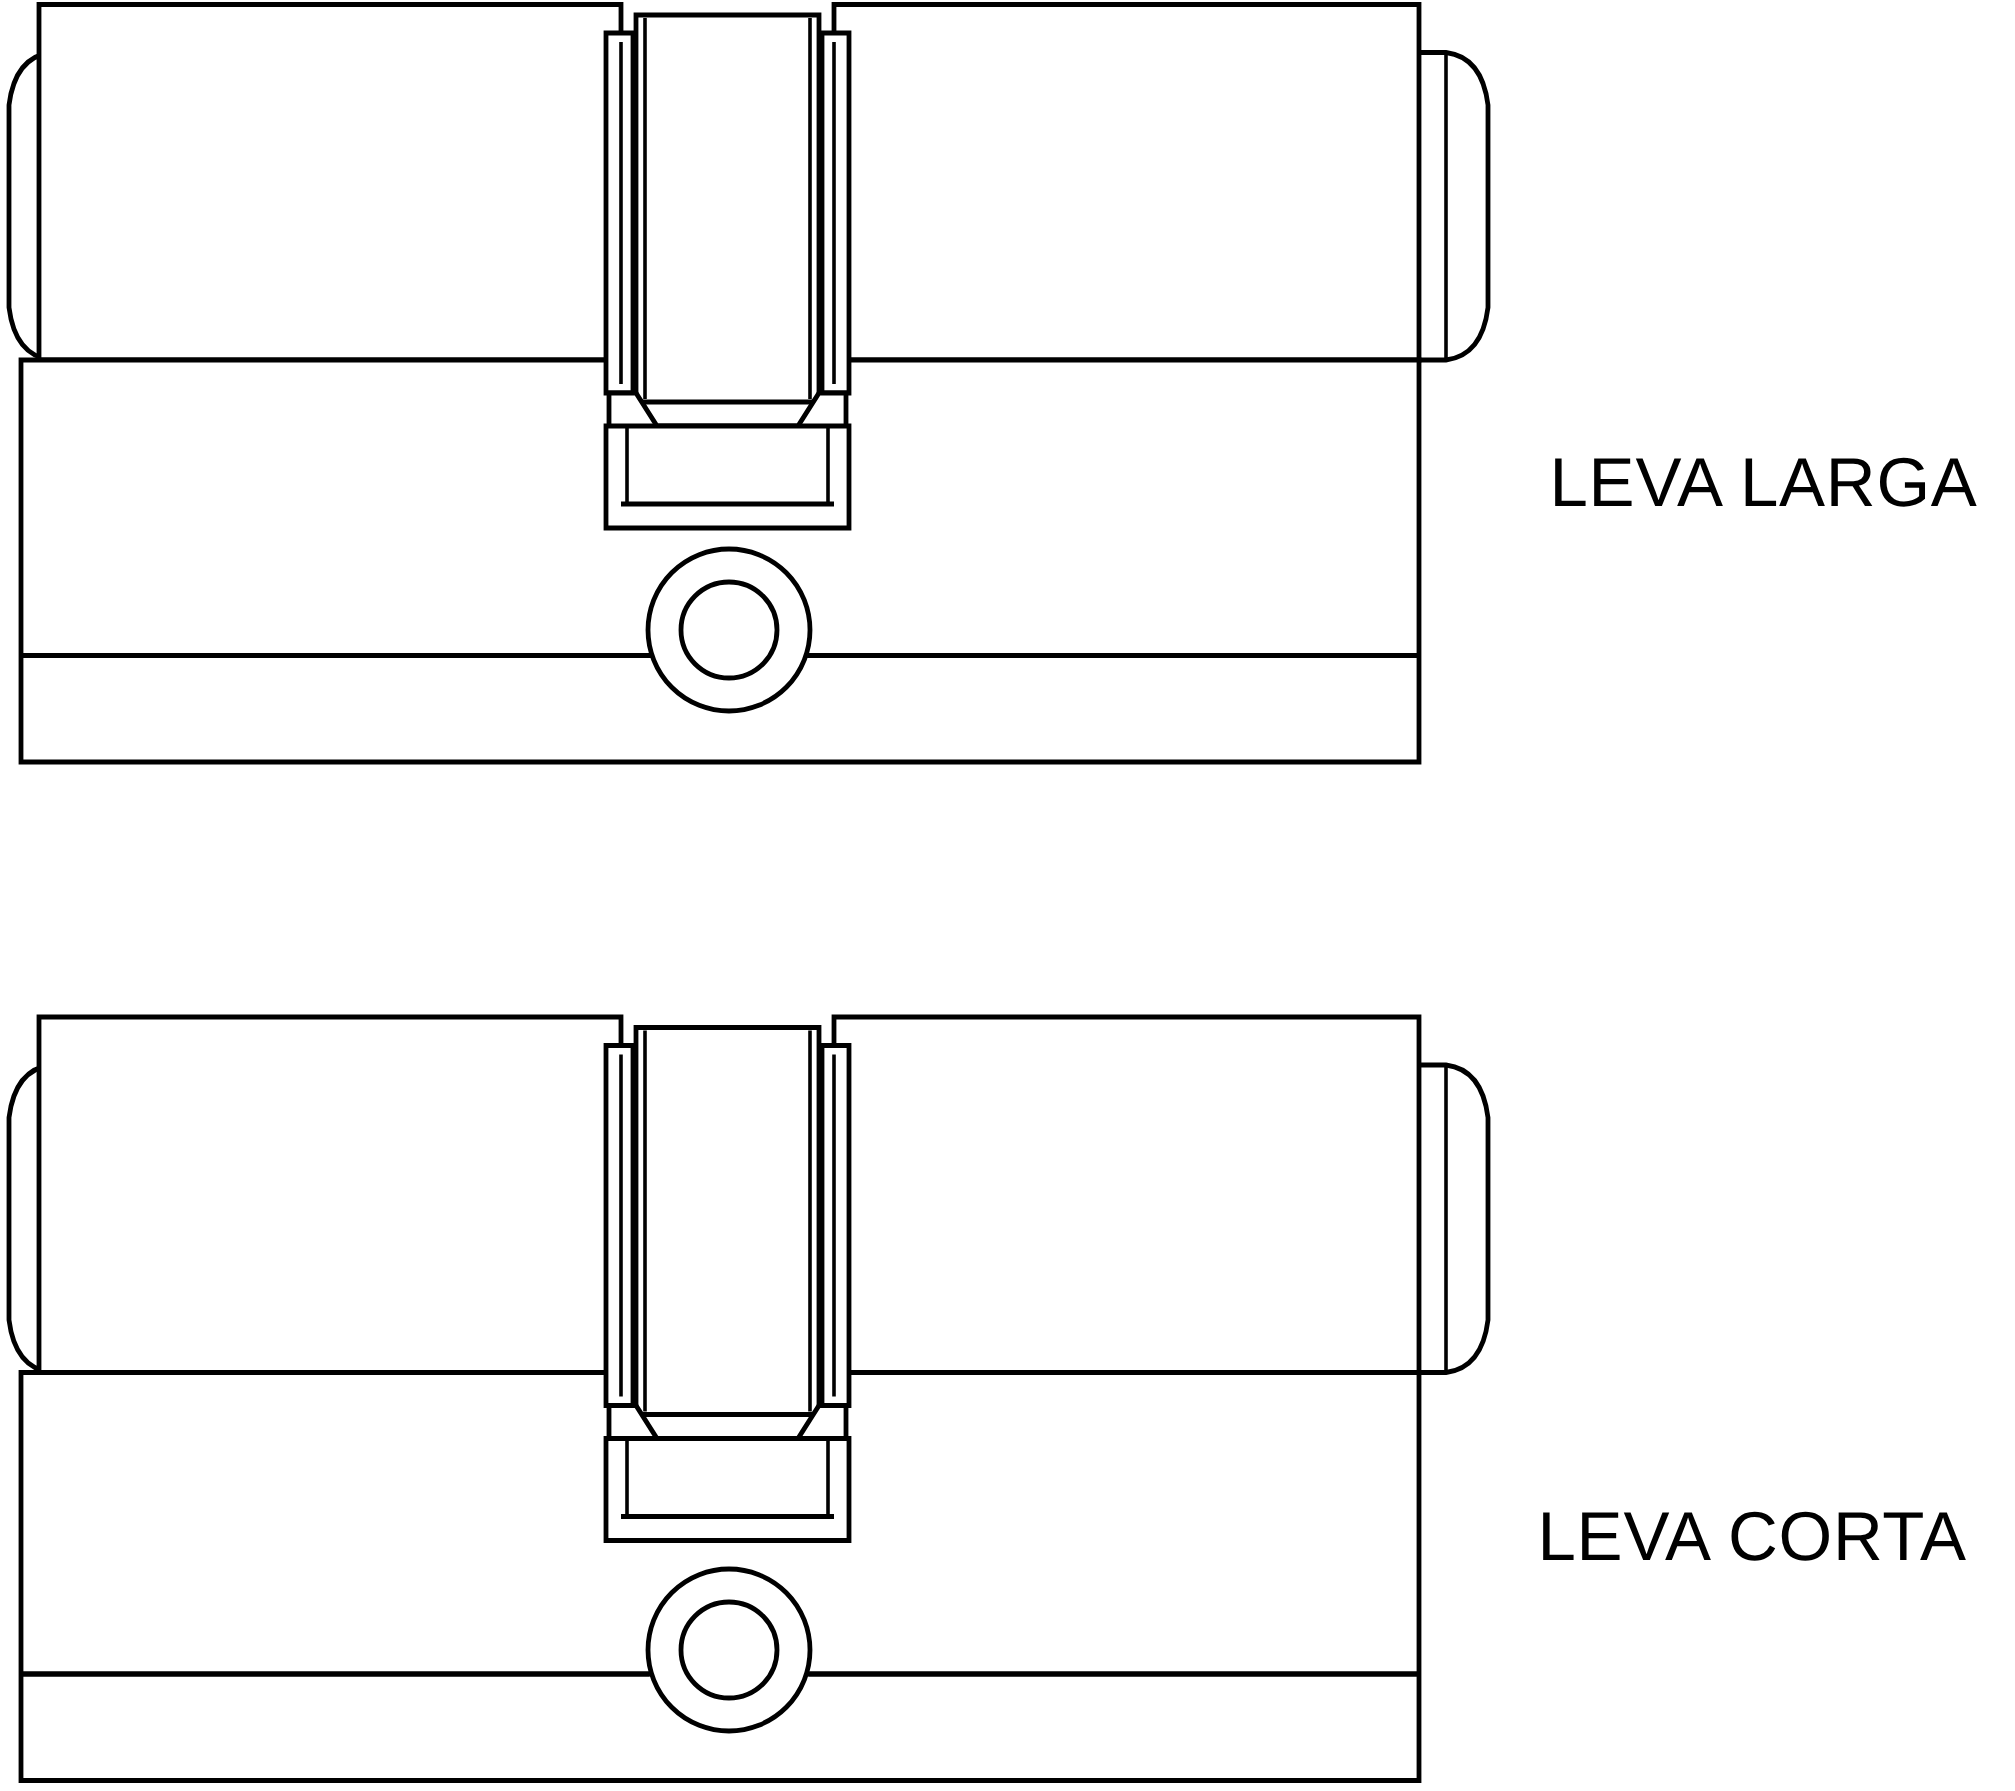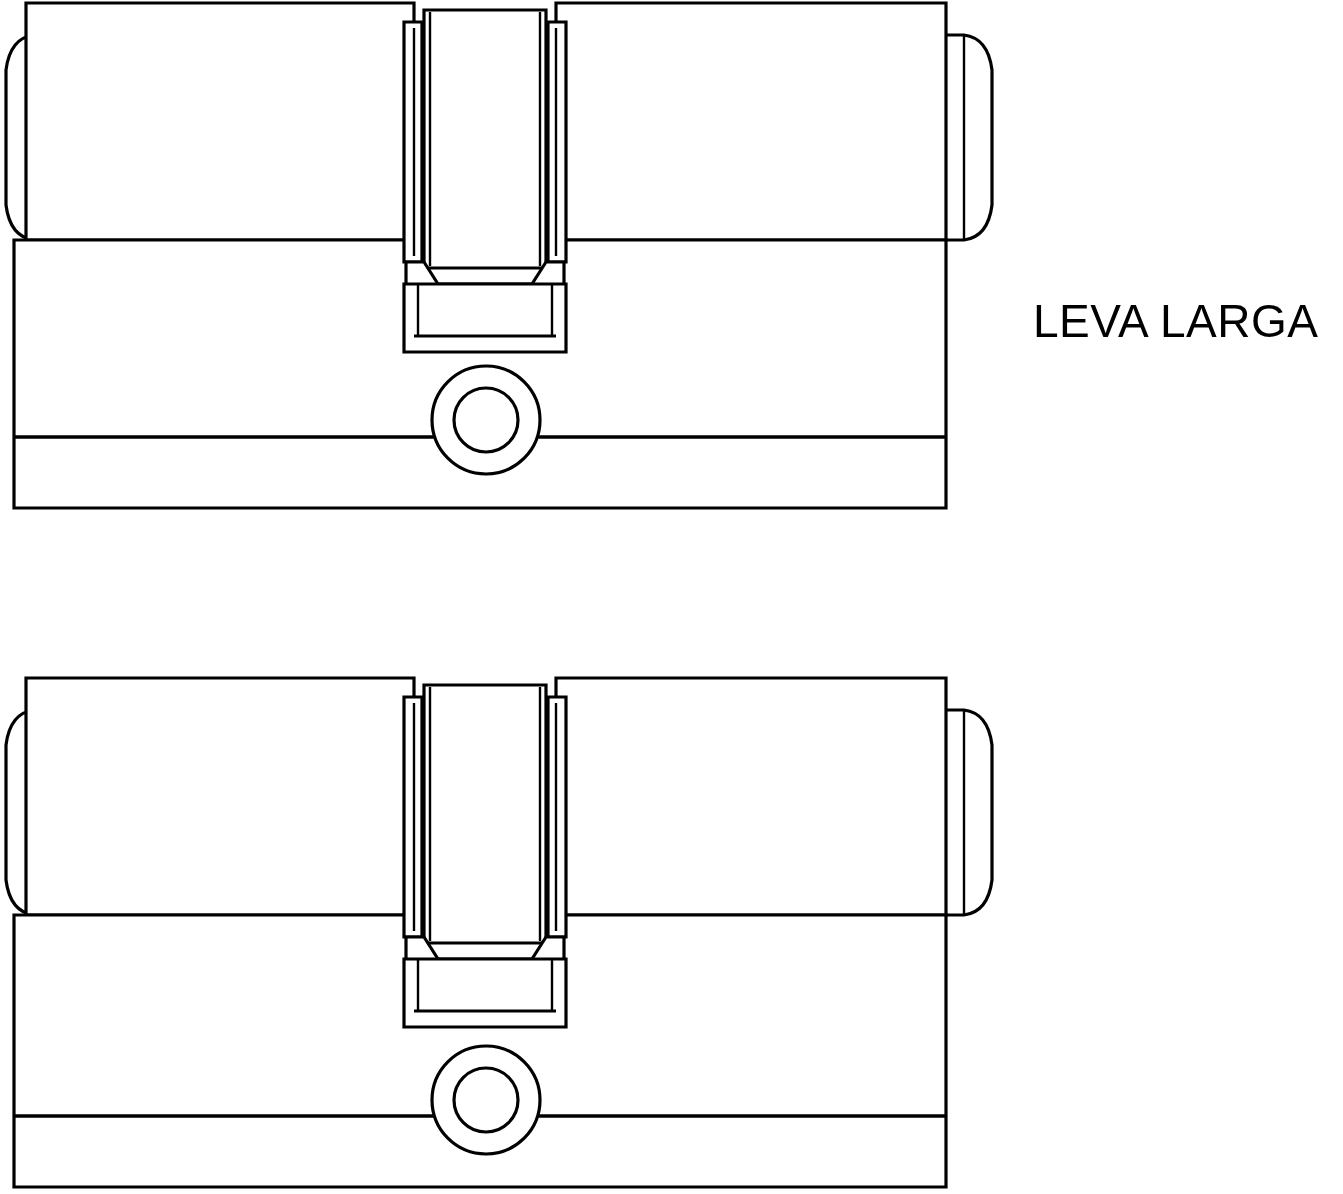--- a/index.html
+++ b/index.html
@@ -183,14 +183,15 @@
 
     <circle class="drawing-fill" cx="486" cy="440" r="54"></circle>
     <circle class="drawing-fill" cx="486" cy="440" r="32"></circle>
 
     <path class="drawing-line" d="M 14 456 L 433 456"></path>
     <path class="drawing-line" d="M 539 456 L 946 456"></path>
   </svg>
 
   <div class="label-text" id="label-leva-larga">LEVA LARGA</div>
 
+  <div class="label-text" id="label-leva-corta">LEVA CORTA</div>
 
 </div>
 
 </body></html>

